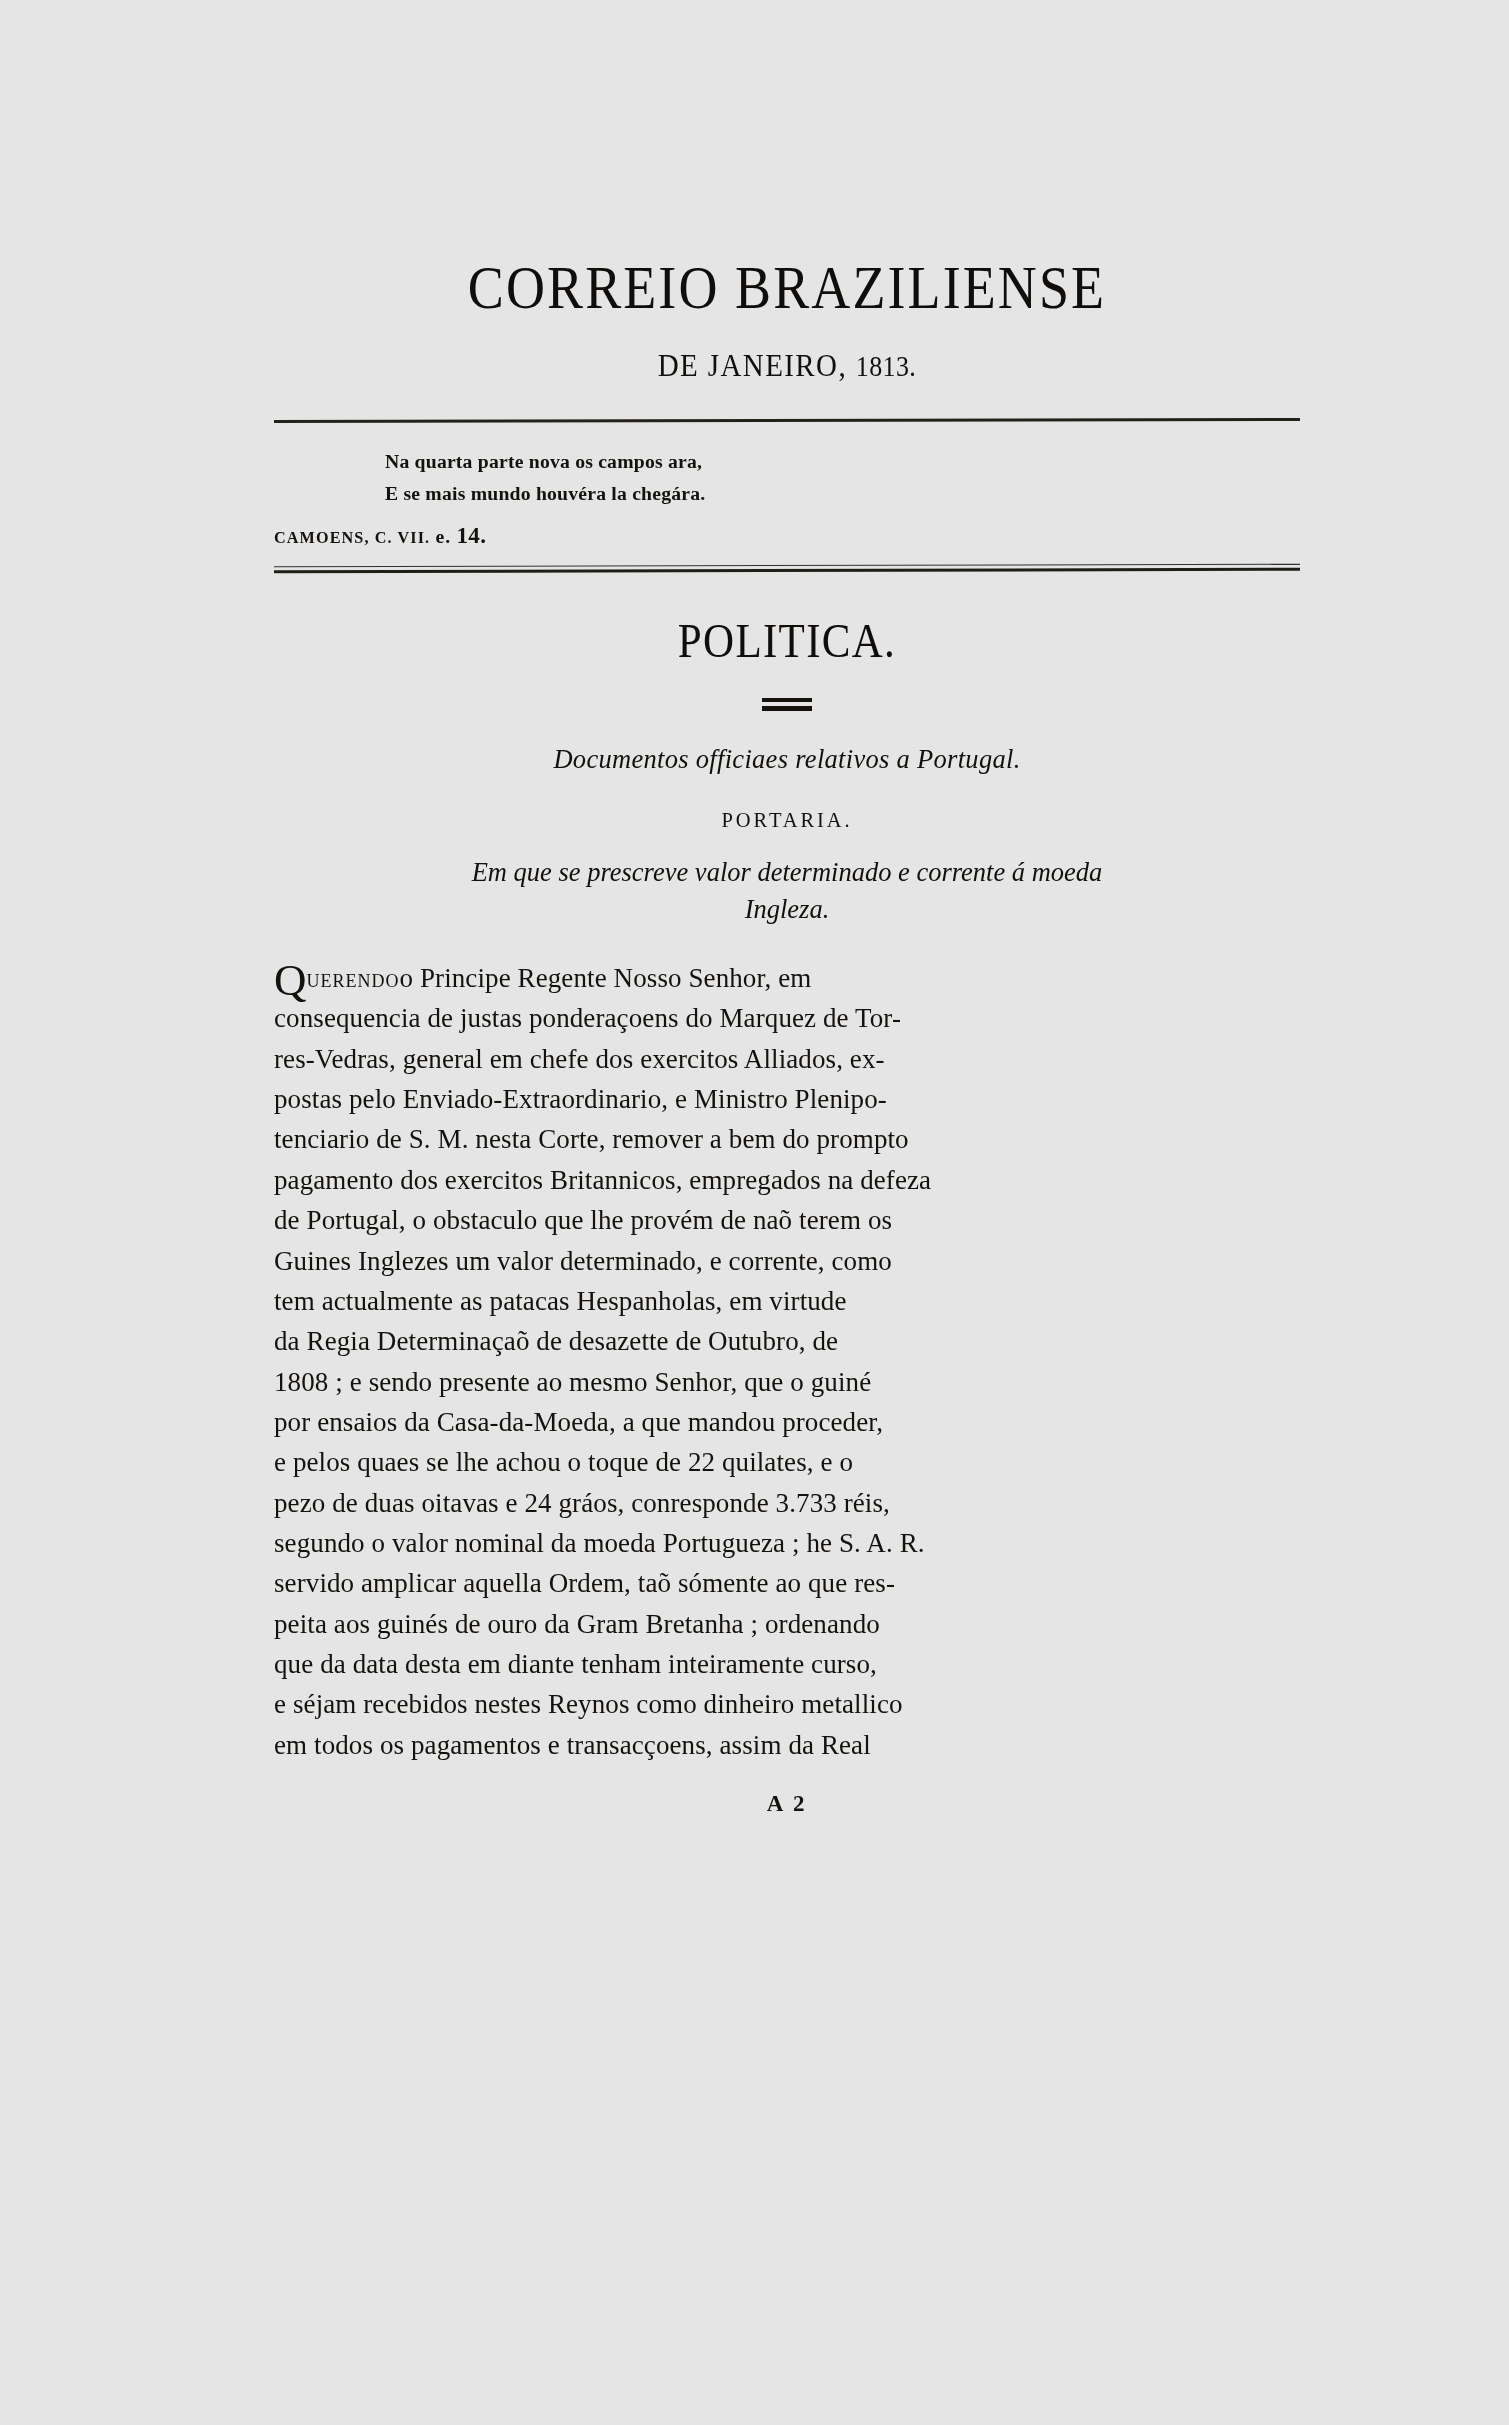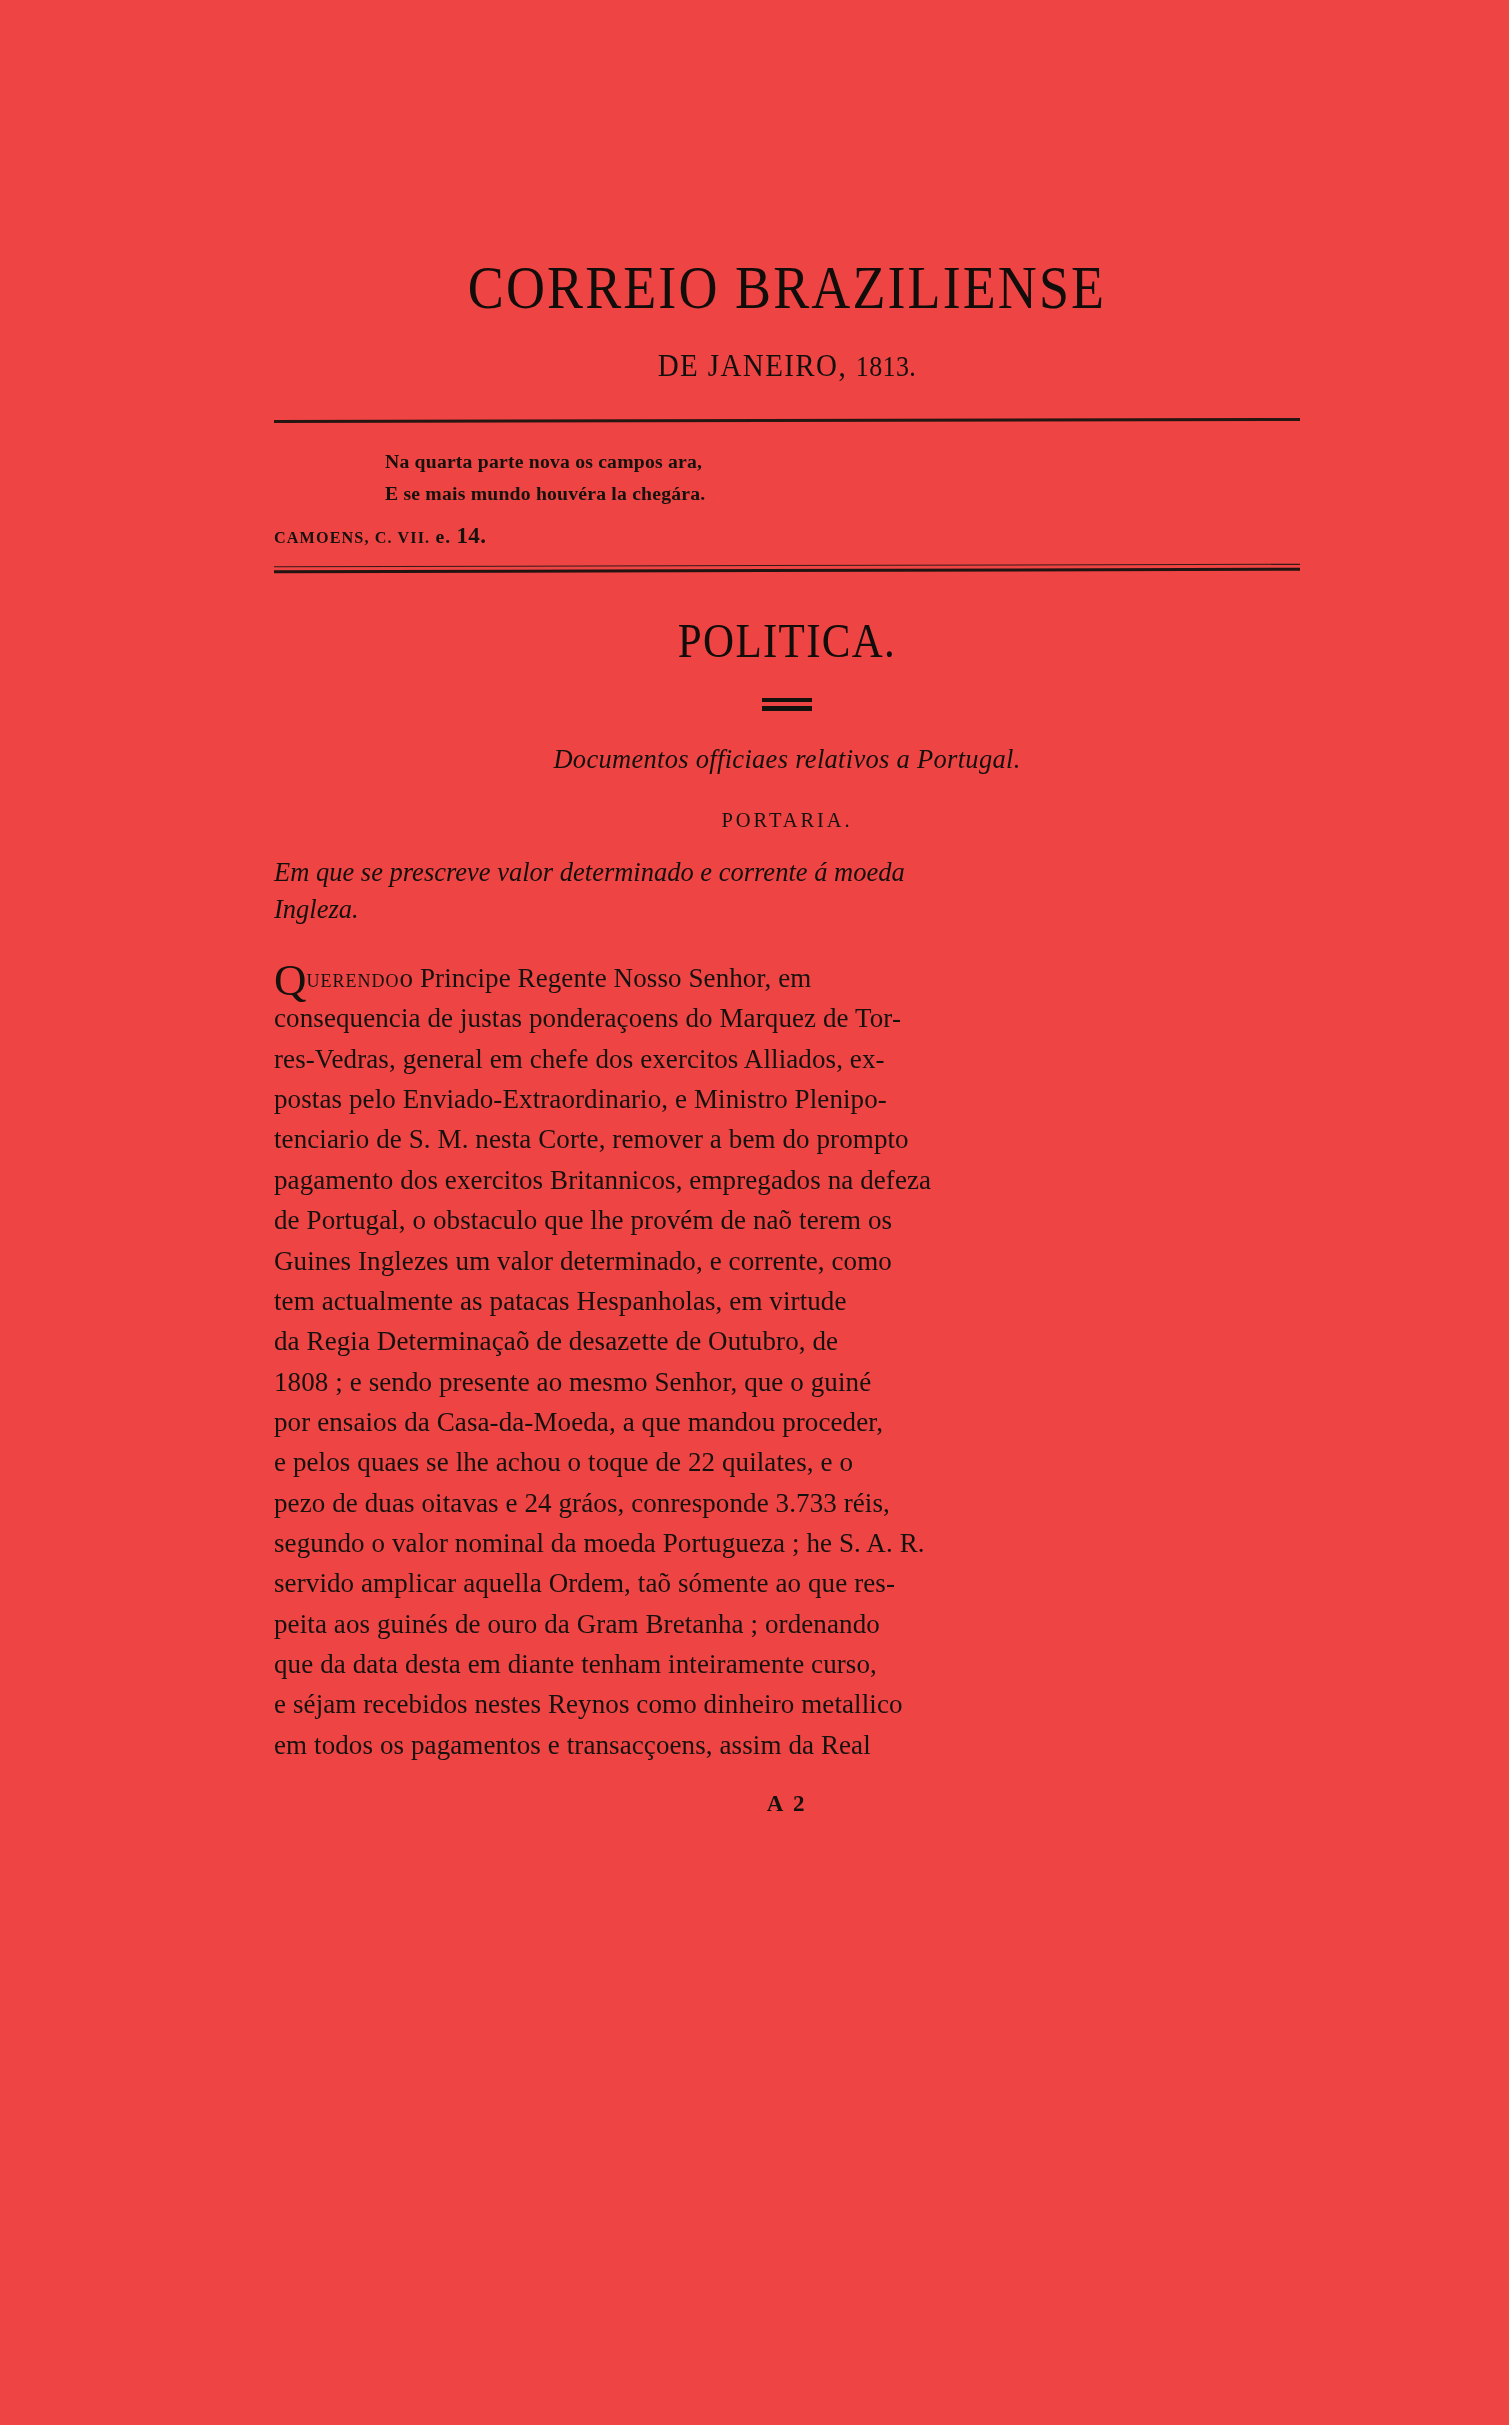--- a/index.html
+++ b/index.html
@@ -14,21 +14,21 @@
     position: relative;
     font-family: "Liberation Serif", "DejaVu Serif", serif;
     color: #16130f;
     overflow: hidden;
   }
 
   
   .page {
     position: absolute;
     inset: 0;
-    background: #ef4444;
+    background: #e5e5e5;
   }
 
   .text-block {
     position: absolute;
     left: 274px;
     top: 256px;
     width: 1026px;
   }
 
   
@@ -151,20 +151,21 @@
     letter-spacing: 2.9px;
     font-weight: 400;
     color: #15120e;
   }
 
   .portaria-desc {
     margin: 22px 0 0 0;
     font-size: 26.5px;
     font-style: italic;
     line-height: 1.42;
+    text-align: center;
     color: #13100c;
   }
   .portaria-desc .l2 { display: block; }
 
   
   .body-copy {
     margin-top: 29px;
     font-size: 27px;
     line-height: 1.495;
     color: #15120e;

